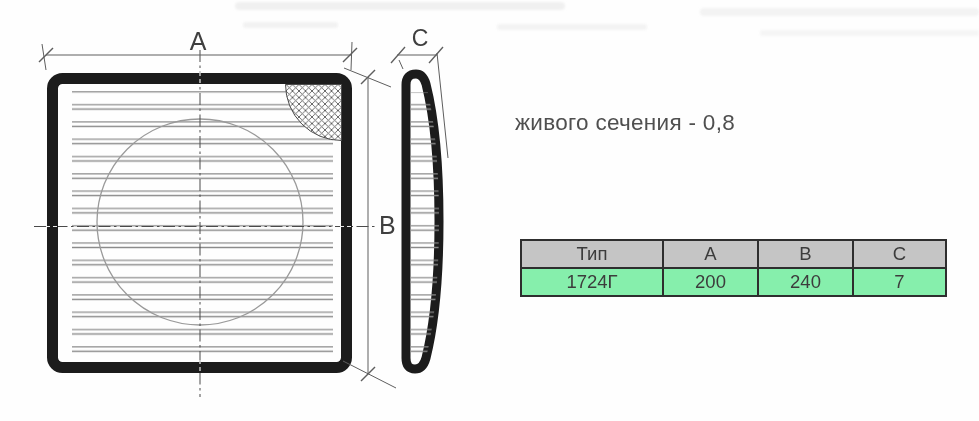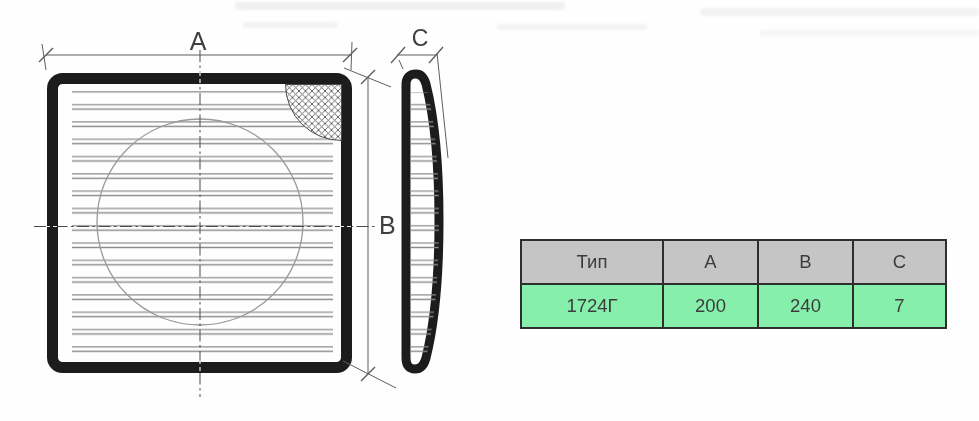--- a/index.html
+++ b/index.html
@@ -22,21 +22,21 @@
     font-size:22.5px;line-height:33px;letter-spacing:.3px;
   }
   .caption span{display:block;}
 
   table.spec{
     position:absolute;left:520px;top:239px;border-collapse:collapse;
     table-layout:fixed;width:425px;color:#3c3c3c;font-size:18.5px;
   }
   table.spec th,table.spec td{
     border:2px solid #2e2e2e;text-align:center;vertical-align:middle;
-    height:26px;padding:8px;font-weight:normal;
+    height:26px;padding:0;font-weight:normal;
   }
   table.spec th{background:#c5c5c5;}
   table.spec tr.alt td{background:#86efac;}
   table.spec tr.plain td{background:#ffffff;}
 </style>
 </head>
 <body>
 
 <div class="canvas">
 
@@ -105,20 +105,21 @@
       <line x1="399" y1="60" x2="403" y2="69"></line>
     </g>
     <text x="420" y="46" text-anchor="middle" font-size="23" fill="#3f3f3f">C</text>
 
     <path d="M 416 74 Q 406 74 406 85 L 406 358 Q 406 369 415 369 Q 423 369 426 358
              C 435 322 439 273 439 221 C 439 169 435 120 426 84 Q 423 74 416 74 Z" fill="#ffffff" stroke="#1c1c1c" stroke-width="9"></path>
     <rect x="411" y="92" width="31" height="262" fill="url(#ps)" clip-path="url(#sideclip)"></rect>
   </svg>
 
   <div class="caption">
+    <span>живого сечения - 0,8</span>
   </div>
 
   <table class="spec">
     <colgroup>
       <col style="width:142px">
         <col style="width:95px">
         <col style="width:95px">
         <col style="width:93px">
     </colgroup>
     <tbody>

